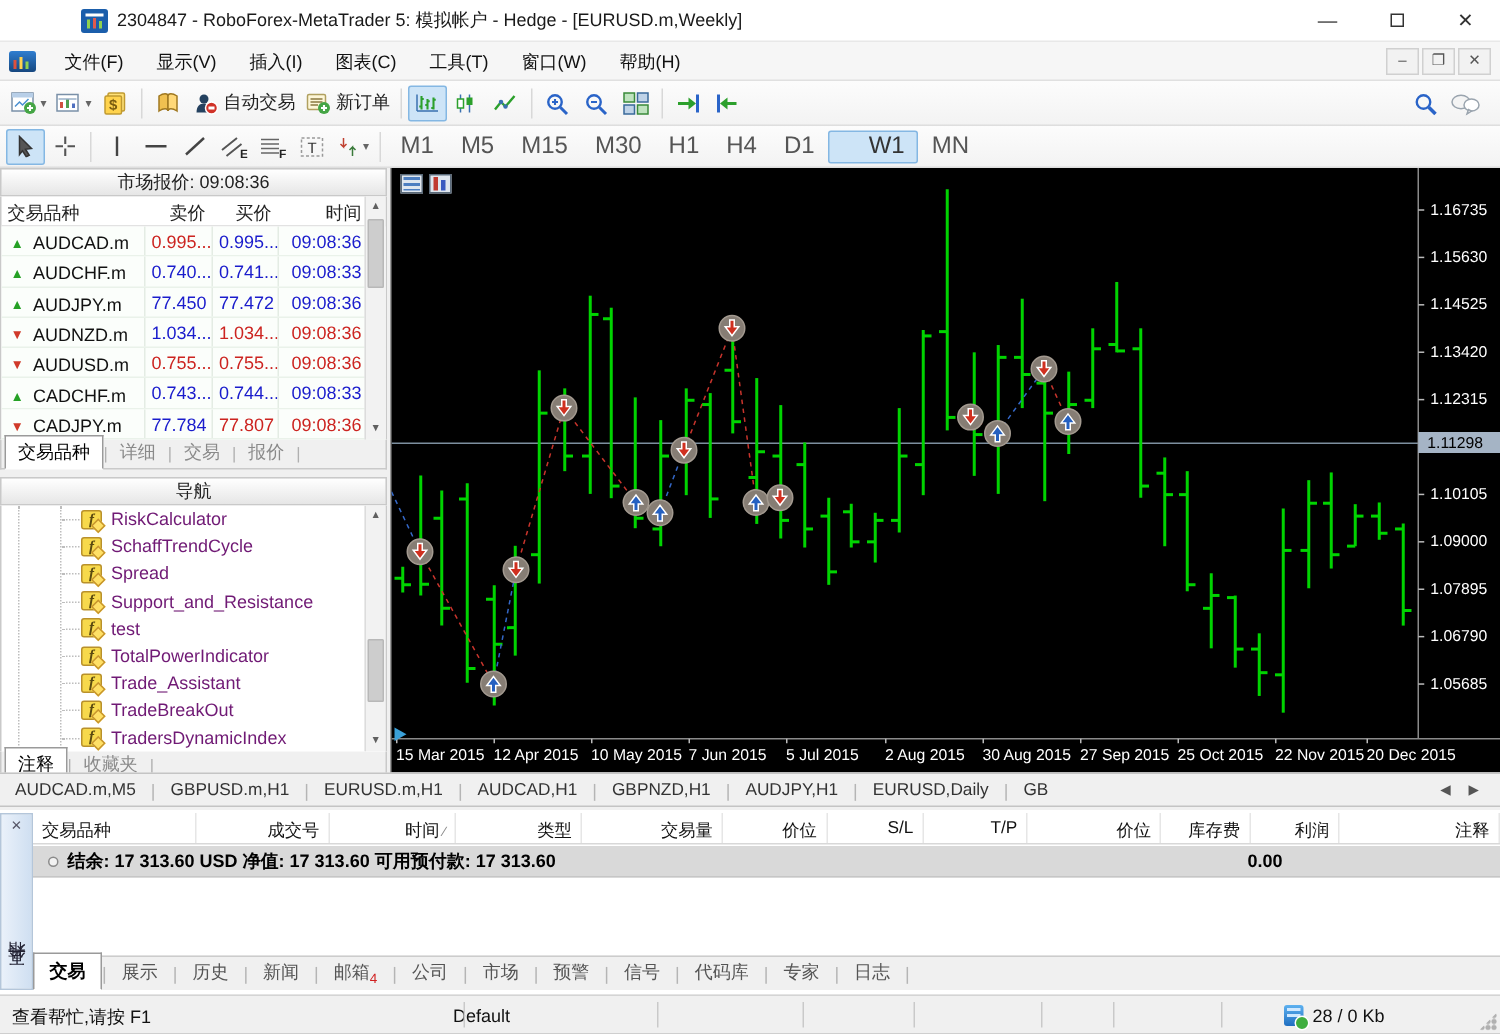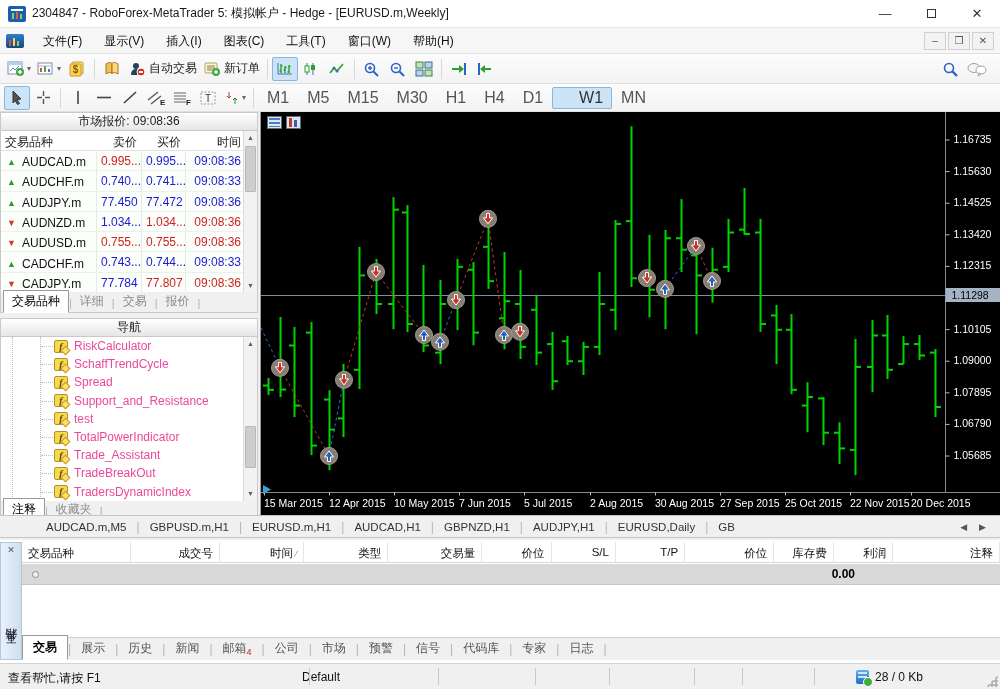--- a/index.html
+++ b/index.html
@@ -1,20 +1,20 @@
 <!DOCTYPE html>
 <html><head>
 <meta charset="utf-8">
 <style>
   * { margin:0; padding:0; box-sizing:border-box; }
   html,body { width:1000px; height:689px; overflow:hidden; }
   body { font-family:"Liberation Sans","DejaVu Sans",sans-serif; font-size:12px; background:#f0f0f0; position:relative; outline:1px solid #9a9a9a; }
 
   
-  .titlebar { height:28px; background:#ffffff; display:flex; align-items:center; border-bottom:1px solid #e8e8e8; }
+  .titlebar { height:28px; background:#ffffff; display:flex; align-items:center; border-bottom:1px solid #e8e8e8;padding-left:46px; }
   .app-icon { width:18px; height:16px; margin:0 6px 0 8px; background:#1b5eab; border-radius:2px; position:relative; }
   .app-icon:before { content:""; position:absolute; left:3px; top:3px; width:12px; height:10px; background:
     linear-gradient(#fff 0 0) 0 0/12px 2px no-repeat,
     linear-gradient(#8fd14f 0 0) 1px 4px/2px 6px no-repeat,
     linear-gradient(#e05a4e 0 0) 5px 3px/2px 7px no-repeat,
     linear-gradient(#8fd14f 0 0) 9px 5px/2px 5px no-repeat; }
   .title-text { color:#1a1a1a; font-size:12px; }
   .win-controls { margin-left:auto; display:flex; height:100%; }
   .win-btn { width:46px; height:100%; display:flex; align-items:center; justify-content:center; color:#333; font-size:13px; }
   .win-btn.max span { display:block; width:9px; height:9px; border:1px solid #333; }
@@ -66,21 +66,21 @@
   .ptab { padding:2px 8px; color:#8a8a8a; font-size:12px; position:relative; }
   .ptab.active { background:#fff; border:1px solid #9a9a9a; border-bottom:1px solid #fff; color:#000; margin-bottom:-1px; }
   .ptab-sep { color:#b0b0b0; align-self:center; font-size:11px; }
 
   .nav-tree { background:#fff; position:relative; height:164px; border-left:1px solid #c9c9c9; border-right:1px solid #c9c9c9; overflow:hidden; }
   .tree-vline { position:absolute; top:0; bottom:0; border-left:1px dotted #bdbdbd; }
   .nav-item { display:flex; align-items:center; height:18.2px; padding-left:40px; position:relative; }
   .nav-stub { position:absolute; left:40px; top:9px; width:12px; border-top:1px dotted #bdbdbd; }
   .f-icon { width:14px; height:13px; margin-left:13px; background:#f7d94c; border:1px solid #b9912b; border-radius:2px; color:#5a4a10; font:italic bold 10px "Liberation Serif",serif; text-align:center; line-height:12px; position:relative; flex:none; }
   .f-icon:after { content:""; position:absolute; right:-2px; bottom:-2px; width:5px; height:5px; background:#ffe066; border:1px solid #c8962c; transform:rotate(45deg); }
-  .nav-label { margin-left:6px; color:#ec4899; white-space:nowrap; }
+  .nav-label { margin-left:6px; color:#701a75; white-space:nowrap; }
 
   
   .chart-area { position:absolute; left:260px; top:112px; width:740px; height:403px; background:#000; border-left:1px solid #9a9a9a; }
   .chart-header { position:absolute; left:6px; top:4px; display:flex; align-items:center; color:#fff; font-size:11px; z-index:3; }
   .ch-ic { width:15px; height:13px; margin-right:4px; border:1px solid #5a6a7a; background:#dfe6ee; position:relative; }
   .ch-ic.i1:before { content:""; position:absolute; inset:1px; background:repeating-linear-gradient(#4d7ec0 0 2px,#dfe6ee 2px 4px); }
   .ch-ic.i2:before { content:""; position:absolute; left:2px; bottom:1px; width:10px; height:9px;
      background:linear-gradient(#c03a30 0 0) 0 0/3px 9px no-repeat, linear-gradient(#3a5ac0 0 0) 5px 2px/3px 7px no-repeat; }
   .chart-header .txt { margin-left:4px; }
 
@@ -848,21 +848,21 @@
       <text x="524" y="394.5" fill="#fff" font-size="10.5">25 Oct 2015</text>
       <line x1="589.5" y1="380.5" x2="589.5" y2="383.5" stroke="#bbb"></line>
       <text x="589" y="394.5" fill="#fff" font-size="10.5">22 Nov 2015</text>
       <line x1="650.5" y1="380.5" x2="650.5" y2="383.5" stroke="#bbb"></line>
       <text x="650" y="394.5" fill="#fff" font-size="10.5">20 Dec 2015</text>
       <path d="M2 373 l8 4.5 l-8 4.5 z" fill="#3aa0d8"></path>
     </svg>
 </div>
 
 <div class="chart-tabs">
-  <div id="chart-tab-list" style="display:flex;align-items:center;margin-left:36px;">
+  <div id="chart-tab-list" style="display:flex;align-items:center;">
       <div class="ctab">AUDCAD.m,M5</div>
       <span class="ctab-sep">|</span>
       <div class="ctab">GBPUSD.m,H1</div>
       <span class="ctab-sep">|</span>
       <div class="ctab">EURUSD.m,H1</div>
       <span class="ctab-sep">|</span>
       <div class="ctab">AUDCAD,H1</div>
       <span class="ctab-sep">|</span>
       <div class="ctab">GBPNZD,H1</div>
       <span class="ctab-sep">|</span>
@@ -892,20 +892,21 @@
       <div class="th-cell" style="width: 70px;">价位</div>
       <div class="th-cell" style="width: 65px;">S/L</div>
       <div class="th-cell" style="width: 70px;">T/P</div>
       <div class="th-cell" style="width: 90px;">价位</div>
       <div class="th-cell" style="width: 60px;">库存费</div>
       <div class="th-cell" style="width: 60px;">利润</div>
       <div class="th-cell" style="width: 108px;">注释</div>
     </div>
   <div class="balance-row">
     <div class="bal-dot"></div>
+    <span>结余: 17 313.60 USD  净值: 17 313.60  可用预付款: 17 313.60</span>
     <span class="bal-profit">0.00</span>
   </div>
   <div class="bottom-tabs" id="bottom-tabs">
       <div class="btab active">交易</div>
       <span class="btab-sep">|</span>
       <div class="btab">展示</div>
       <span class="btab-sep">|</span>
       <div class="btab">历史</div>
       <span class="btab-sep">|</span>
       <div class="btab">新闻</div>

